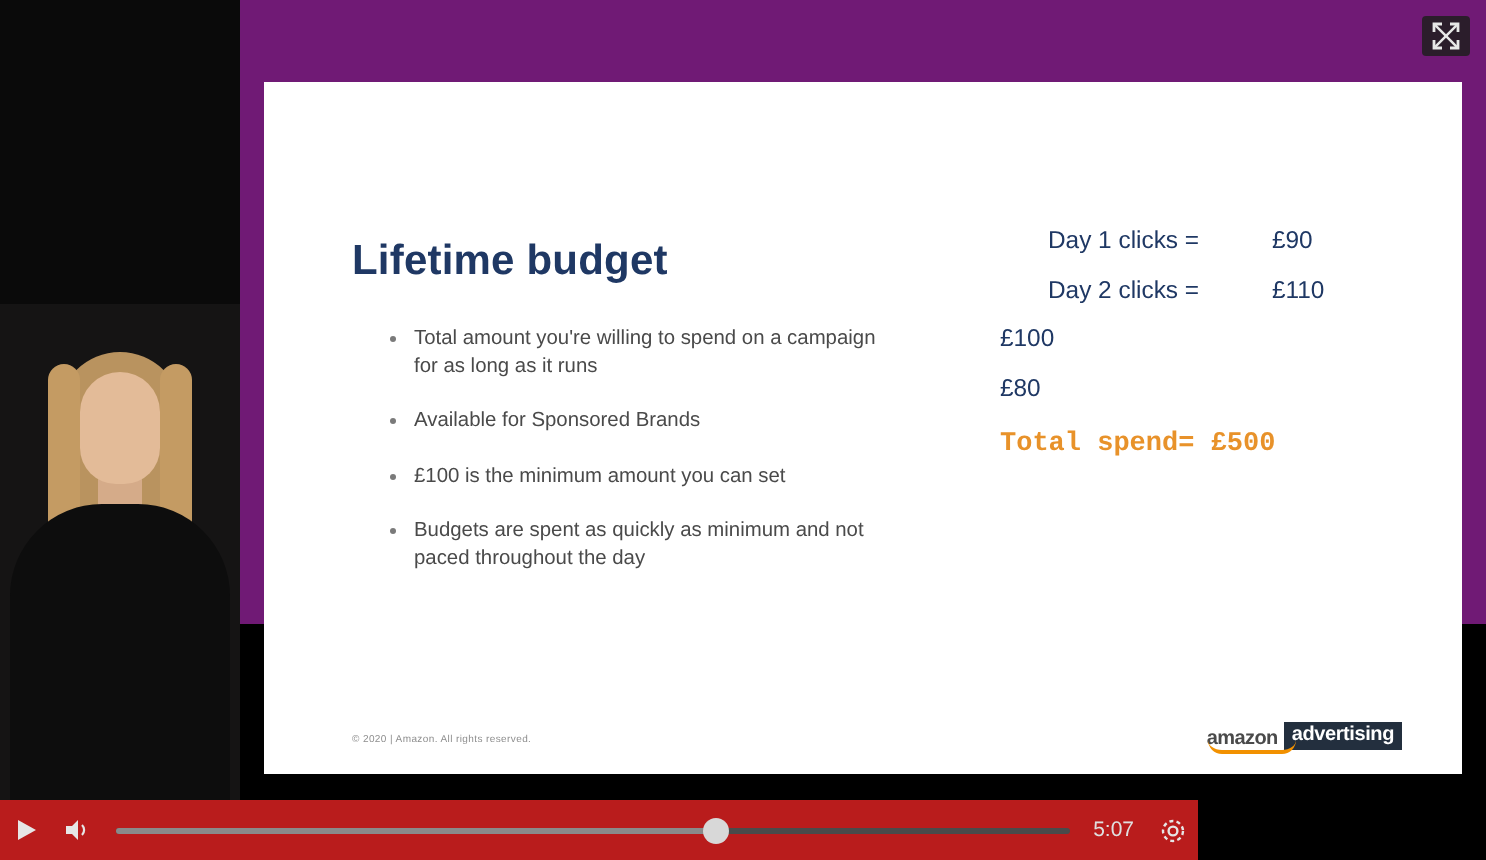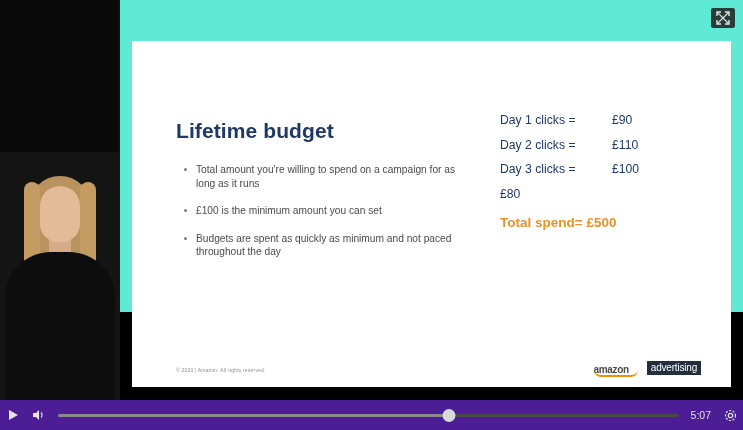--- a/index.html
+++ b/index.html
@@ -96,21 +96,21 @@
   .person-hair-front-l { left: 24px; }
   .person-hair-front-r { left: 80px; }
 
   
   .slide-stage {
     position: absolute;
     left: 120px;
     top: 0;
     width: 623px;
     height: 312px;
-    background: #5eead4;
+    background: #701a75;
   }
   .slide {
     position: absolute;
     left: 12px;
     top: 41px;
     width: 599px;
     height: 346px;
     background: #ffffff;
   }
   .slide-inner {
@@ -126,21 +126,21 @@
   }
   .slide-title {
     color: #1f3864;
     font-size: 21px;
     font-weight: bold;
     letter-spacing: 0.1px;
     margin-bottom: 20px;
   }
   .bullets {
     list-style: none;
-    margin: 5px;
+    margin: 16px;
     padding: 0;
   }
   .bullets li {
     position: relative;
     color: #4a4a4a;
     font-size: 10.2px;
     line-height: 13.5px;
     margin-bottom: 14px;
     padding-left: 15px;
   }
@@ -166,43 +166,44 @@
     font-weight: bold;
     margin-bottom: 16px;
     white-space: nowrap;
   }
   .day-row {
     display: flex;
     color: #1f3864;
     font-size: 12.2px;
     margin-bottom: 10.5px;
   }
-  .day-label { width: 112px; }
+  .day-label { width: 112px; margin-left: 24px; }
   .day-value { }
   .total-spend {
     color: #e8922a;
     font-size: 13.5px;
     font-weight: bold;
     margin-top: 14px;
+    font-family: Liberation Mono, monospace;
   }
   .copyright {
     position: absolute;
     left: 44px;
     bottom: 14px;
     color: #8e8e8e;
     font-size: 5px;
     letter-spacing: 0.2px;
   }
   .logo {
     position: absolute;
     right: 30px;
     bottom: 12px;
     display: flex;
     align-items: flex-end;
-    gap: 18px;
+    gap: 3px;
     margin-top: 40px;
   }
   .logo-amazon {
     color: #4a4a4a;
     font-size: 10px;
     font-weight: bold;
     letter-spacing: -0.3px;
     position: relative;
   }
   .logo-amazon .swoosh {
@@ -211,21 +212,21 @@
     bottom: -2px;
     width: 44px;
     height: 5px;
     border-bottom: 2px solid #f29100;
     border-radius: 0 0 18px 18px;
   }
   .logo-advertising {
     background: #232f3e;
     color: #ffffff;
     font-size: 10px;
-    font-weight: normal;
+    font-weight: bold;
     padding: 1px 4px 2px 4px;
     letter-spacing: -0.2px;
     text-align: right;
   }
 
   
   .fullscreen-btn {
     position: absolute;
     right: 8px;
     top: 8px;
@@ -261,23 +262,23 @@
     font-size: 14px;
     font-family: "DejaVu Sans", sans-serif;
     letter-spacing: 1px;
   }
 
   
   .controls {
     position: absolute;
     left: 0;
     bottom: 0;
-    width: 743px;
+    width: 599px;
     height: 30px;
-    background: #4c1d95;
+    background: #b91c1c;
     display: flex;
     align-items: center;
     justify-content: space-between;
   }
   .ctrl-btn {
     width: 26px;
     height: 30px;
     display: flex;
     align-items: center;
     justify-content: center;
@@ -339,37 +340,37 @@
   </div>
 
   <div class="slide-stage">
     <div class="slide">
       <div class="slide-inner">
 
         <div class="slide-left">
           <div class="slide-title">Lifetime budget</div>
           <ul class="bullets">
             <li>Total amount you're willing to spend on a campaign for as long as it runs</li>
+            <li>Available for Sponsored Brands</li>
             <li>£100 is the minimum amount you can set</li>
             <li>Budgets are spent as quickly as minimum and not paced throughout the day</li>
           </ul>
         </div>
 
         <div class="slide-right">
 
           <div class="day-row">
             <span class="day-label">Day 1 clicks =</span>
             <span class="day-value">£90</span>
           </div>
           <div class="day-row">
             <span class="day-label">Day 2 clicks =</span>
             <span class="day-value">£110</span>
           </div>
           <div class="day-row">
-            <span class="day-label">Day 3 clicks =</span>
             <span class="day-value">£100</span>
           </div>
           <div class="day-row">
             <span class="day-value">£80</span>
           </div>
 
           <div class="total-spend">Total spend= £500</div>
         </div>
 
         <div class="copyright">© 2020  |  Amazon. All rights reserved.</div>

